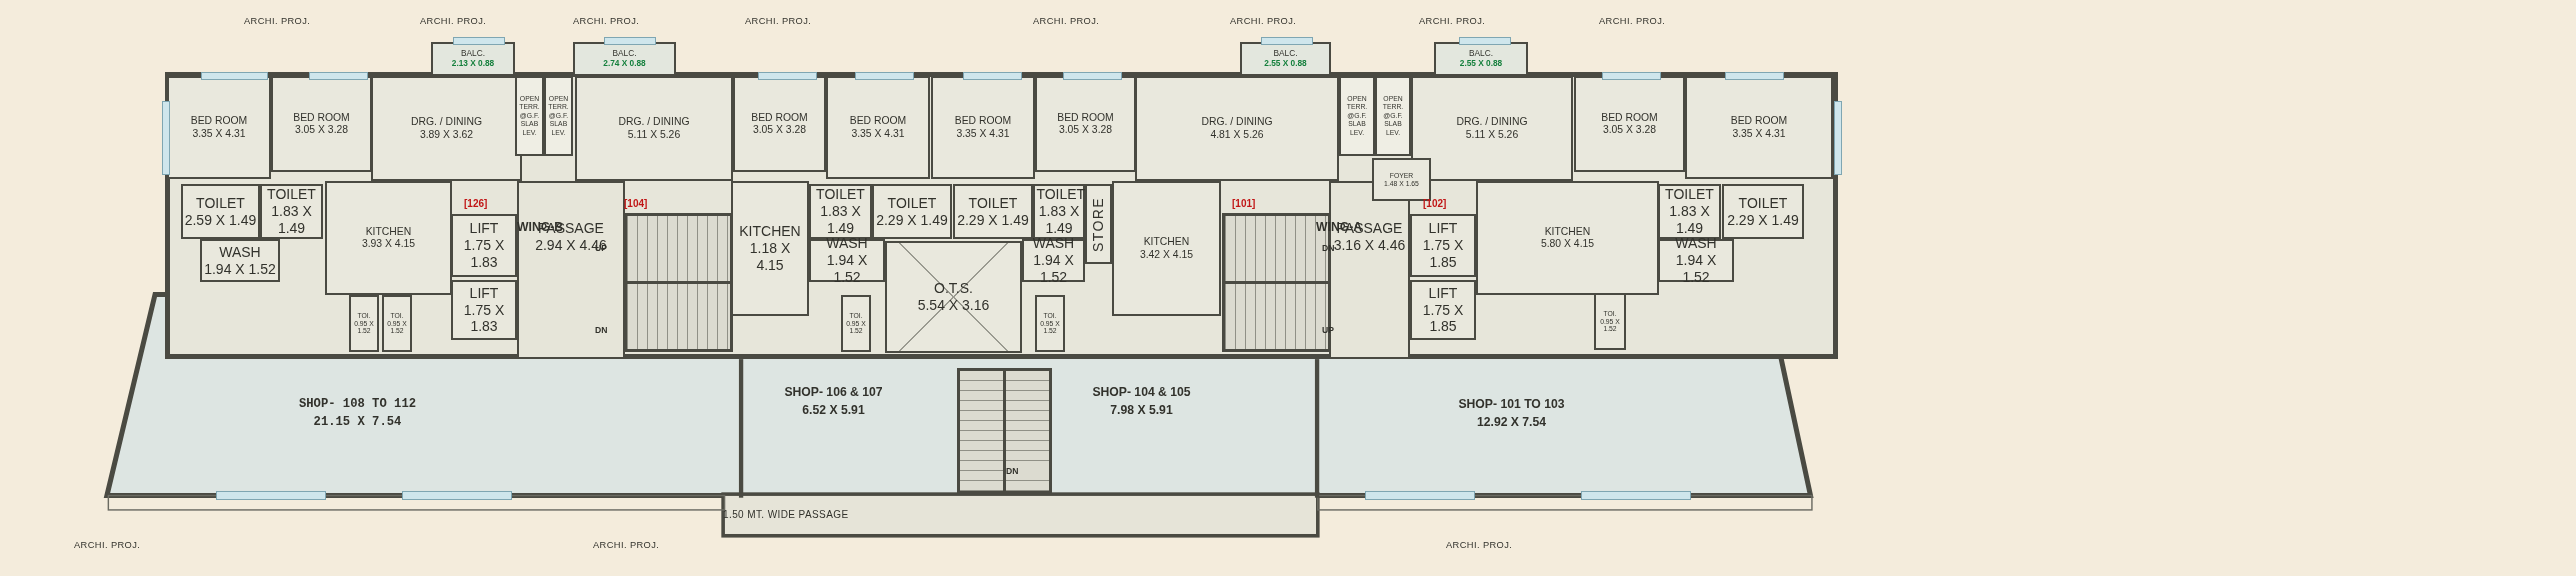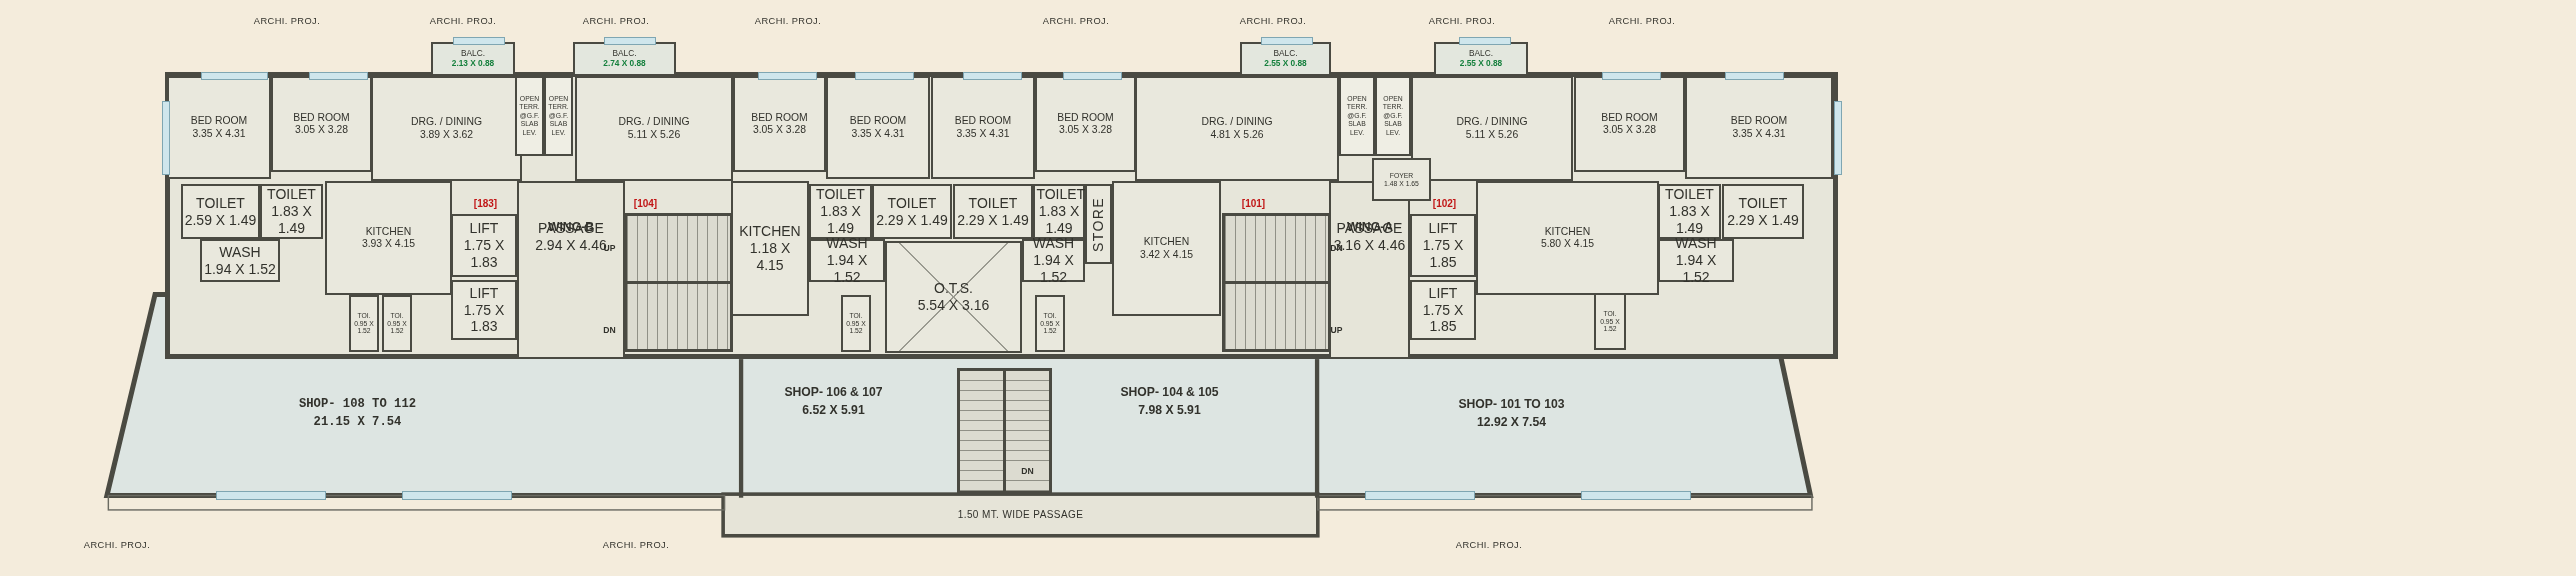--- a/index.html
+++ b/index.html
@@ -34,21 +34,21 @@
     background-image:
       linear-gradient(45deg,transparent calc(50% - 0.7px),#9a9a90 calc(50% - 0.7px),#9a9a90 calc(50% + 0.7px),transparent calc(50% + 0.7px)),
       linear-gradient(-45deg,transparent calc(50% - 0.7px),#9a9a90 calc(50% - 0.7px),#9a9a90 calc(50% + 0.7px),transparent calc(50% + 0.7px));
   }
   .room.shop{border:none;background:transparent;font-size:12.2px;font-weight:700;z-index:4;line-height:1.5}
   .stair{position:absolute;box-sizing:border-box;border:3.6px solid var(--wall,#4a4a42);z-index:3}
   .stair-h{background:repeating-linear-gradient(90deg,#909086 0 1.4px,#dcdbd0 1.4px 10px)}
   .stair-h::after{content:"";position:absolute;left:0;right:0;top:50%;height:2.9px;margin-top:-1.4px;background:var(--wall,#4a4a42)}
   .stair-v{background:repeating-linear-gradient(0deg,#909086 0 1.4px,#dcdbd0 1.4px 10px)}
   .stair-v::after{content:"";position:absolute;top:0;bottom:0;left:50%;width:2.9px;margin-left:-1.4px;background:var(--wall,#4a4a42)}
-  .lbl{position:absolute;z-index:5;text-align:center}
+  .lbl{position:absolute;z-index:5;text-align:left}
   .archi{font-size:9.3px;width:86px;letter-spacing:0.4px}
   .wing{font-size:12.2px;font-weight:700;width:108px}
   .updn{font-size:8.6px;font-weight:700;width:29px}
   .unit{font-size:10px;font-weight:700;color:var(--unit-red,#c11616);width:43px}
   .dnc{font-size:8.6px;font-weight:700;width:43px;z-index:6;background:#dcdbd0}
   .passage-label{font-size:10px;width:595px;letter-spacing:0.4px;z-index:2}
   .win{position:absolute;background:var(--window,#cfe6ec);border:0.7px solid #7fa6b2;z-index:5}
   .title-block{position:absolute;left:2038px;top:216px;z-index:5}
   .t1{font-size:45px;font-weight:700;color:#101010;letter-spacing:0.7px;white-space:nowrap}
   .t2{font-size:40px;font-weight:400;color:#101010;margin-top:8.6px;letter-spacing:0.7px;white-space:nowrap}
@@ -90,21 +90,21 @@
 
     <div class="lbl wing" style="left:517px;top:220px">WING-B</div>
     <div class="lbl wing" style="left:1316px;top:220px">WING-A</div>
 
     <div class="lbl updn" style="left:595px;top:243px">UP</div>
     <div class="lbl updn" style="left:595px;top:325px">DN</div>
     <div class="lbl updn" style="left:1322px;top:243px">DN</div>
     <div class="lbl updn" style="left:1322px;top:325px">UP</div>
     <div class="lbl dnc" style="left:1006px;top:466px">DN</div>
 
-    <div class="lbl unit" style="left:464px;top:198px">[183]</div>
+    <div class="lbl unit" style="left:464px;top:198px">[126]</div>
     <div class="lbl unit" style="left:624px;top:198px">[104]</div>
     <div class="lbl unit" style="left:1232px;top:198px">[101]</div>
     <div class="lbl unit" style="left:1423px;top:198px">[102]</div>
 
     <div class="lbl passage-label" style="left:723px;top:509px">1.50 MT. WIDE PASSAGE</div>
   <div class="room" style="left: 167px; top: 76px; width: 104px; height: 103px;">
         <span class="rname">BED ROOM</span>
         <span class="rdims">3.35 X 4.31</span>
       </div>
       <div class="room" style="left: 271px; top: 76px; width: 101px; height: 96px;">
@@ -304,21 +304,21 @@
         <span class="rdims">0.95 X 1.52</span>
       </div>
       <div class="room shop" style="left: 264px; top: 390px; width: 187px; height: 46px; font-family: Liberation Mono, monospace;">
         <span class="rname">SHOP- 108 TO 112</span>
         <span class="rdims">21.15 X 7.54</span>
       </div>
       <div class="room shop" style="left: 740px; top: 378px; width: 187px; height: 46px;">
         <span class="rname">SHOP- 106 &amp; 107</span>
         <span class="rdims">6.52 X 5.91</span>
       </div>
-      <div class="room shop" style="left: 1076px; top: 378px; width: 187px; height: 46px;">
+      <div class="room shop" style="left: 1048px; top: 378px; width: 187px; height: 46px;">
         <span class="rname">SHOP- 104 &amp; 105</span>
         <span class="rdims">7.98 X 5.91</span>
       </div>
       <div class="room shop" style="left: 1418px; top: 390px; width: 187px; height: 46px;">
         <span class="rname">SHOP- 101 TO 103</span>
         <span class="rdims">12.92 X 7.54</span>
       </div>
       <div class="win" style="left: 162px; top: 101px; width: 5.7px; height: 72px;"></div>
       <div class="win" style="left: 1834px; top: 101px; width: 5.7px; height: 72px;"></div>
       <div class="win" style="left: 201px; top: 72px; width: 65px; height: 5.7px;"></div>

